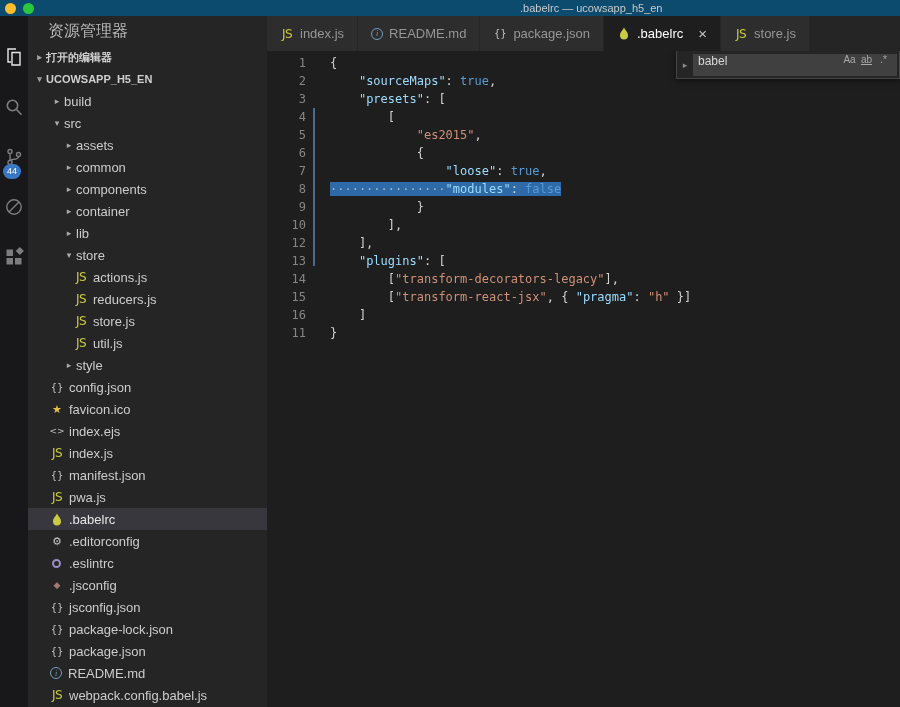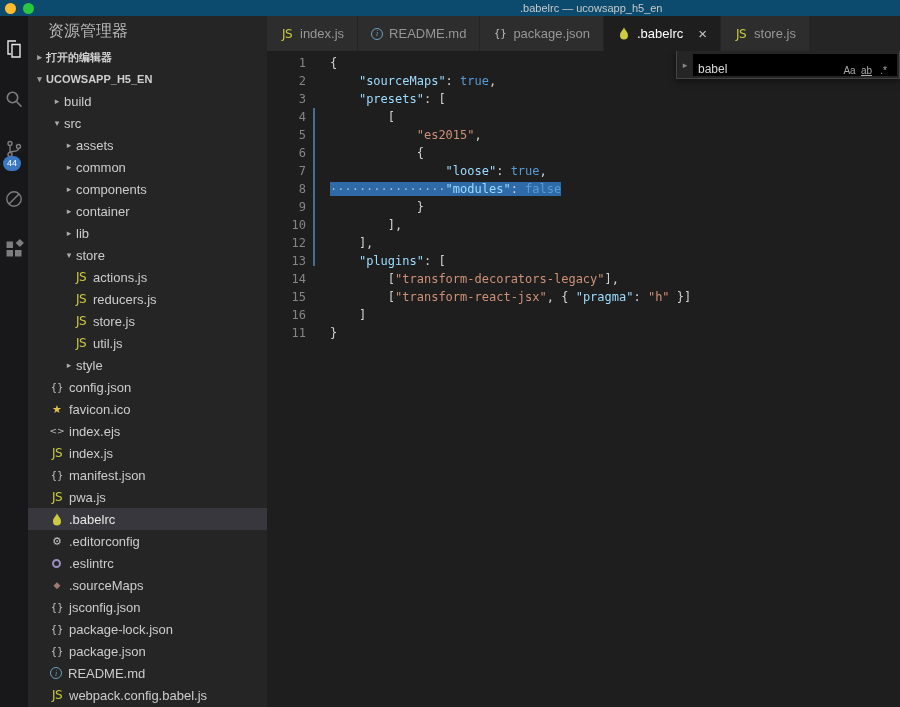--- a/index.html
+++ b/index.html
@@ -12,21 +12,21 @@
   }
   
   .titlebar { position:relative; height:16px; background:#0c4a6e; }
   .traffic { position:absolute; top:3px; width:11px; height:11px; border-radius:50%; }
   .t-yellow { left:5px;  background:#febc2e; }
   .t-green  { left:23px; background:#28c840; }
   .title-text { position:absolute; left:520px; top:0; line-height:16px; font-size:11px; color:#c9c9c9; white-space:nowrap; }
   
   .main { display:flex; height:691px; }
   
-  .activitybar { width:28px; background:#18181b; flex:none; padding-top:8px; }
+  .activitybar { width:28px; background:#18181b; flex:none; padding-top:16px; }
   .act-icon { position:relative; width:28px; height:50px; display:flex; align-items:center; justify-content:center; color:#7d7d7d; }
   .act-icon.active { color:#e6e6e6; }
   .badge { position:absolute; bottom:3px; left:3px; background:#3b78c3; color:#fff; font-size:9px; line-height:1; padding:3px 4px; border-radius:9px; }
   
   .sidebar { width:239px; background:#252526; flex:none; color:#cccccc; overflow:hidden; }
   .sidebar-title { height:30px; line-height:30px; padding-left:20px; font-size:16px; color:#b8b8b8; }
   .section { display:flex; align-items:center; height:22px; font-size:11px; font-weight:bold; color:#d0d0d0; padding-left:5px; }
   .chev { width:13px; text-align:center; font-size:9px; color:#a0a0a0; flex:none; }
   .tree { }
   .trow { display:flex; align-items:center; height:22px; font-size:13px; color:#cccccc; }
@@ -58,21 +58,21 @@
   .tk-key { color:#9cdcfe; }
   .tk-str { color:#ce9178; }
   .tk-kw  { color:#569cd6; }
   .tk-pun { color:#d4d4d4; }
   .tk-ws  { color:#9fb8cf; }
   .sel { background:#2e69a8; }
   .indent-guide { position:absolute; left:46px; top:57px; width:2px; height:158px; background:#4f7aa6; opacity:.85; }
   
   .find { position:absolute; top:0; right:0; width:224px; height:28px; background:#252526; border:1px solid #454545; border-top:none; box-shadow:0 2px 6px rgba(0,0,0,.5); display:flex; align-items:center; font-family:"Liberation Sans", sans-serif; }
   .find-chev { width:16px; text-align:center; font-size:9px; color:#8a8a8a; flex:none; }
-  .find-input { flex:1; height:22px; margin-right:2px; background:#000000; display:flex; align-items:flex-end; padding:0 5px; }
+  .find-input { flex:1; height:22px; margin-right:2px; background:#404040; display:flex; align-items:flex-start; padding:0 5px; }
   .find-query { flex:1; font-size:12px; color:#d8d8d8; }
   .find-toggle { width:17px; text-align:center; font-size:10px; color:#a8a8a8; flex:none; }
   .find-toggle.ww { text-decoration:underline; }
 </style>
 </head>
 <body>
 
 <div class="titlebar">
   <span class="traffic t-yellow"></span>
   <span class="traffic t-green"></span>
@@ -217,21 +217,21 @@
         <div class="trow" style="padding-left: 22px;">
           <span class="ficon f-gear">⚙</span>
           <span class="tlabel">.editorconfig</span>
         </div>
         <div class="trow" style="padding-left: 22px;">
           <span class="ficon f-eslint"></span>
           <span class="tlabel">.eslintrc</span>
         </div>
         <div class="trow" style="padding-left: 22px;">
           <span class="ficon f-diamond">◆</span>
-          <span class="tlabel">.sourceMaps</span>
+          <span class="tlabel">.jsconfig</span>
         </div>
         <div class="trow" style="padding-left: 22px;">
           <span class="ficon f-json">{}</span>
           <span class="tlabel">jsconfig.json</span>
         </div>
         <div class="trow" style="padding-left: 22px;">
           <span class="ficon f-json">{}</span>
           <span class="tlabel">package-lock.json</span>
         </div>
         <div class="trow" style="padding-left: 22px;">

